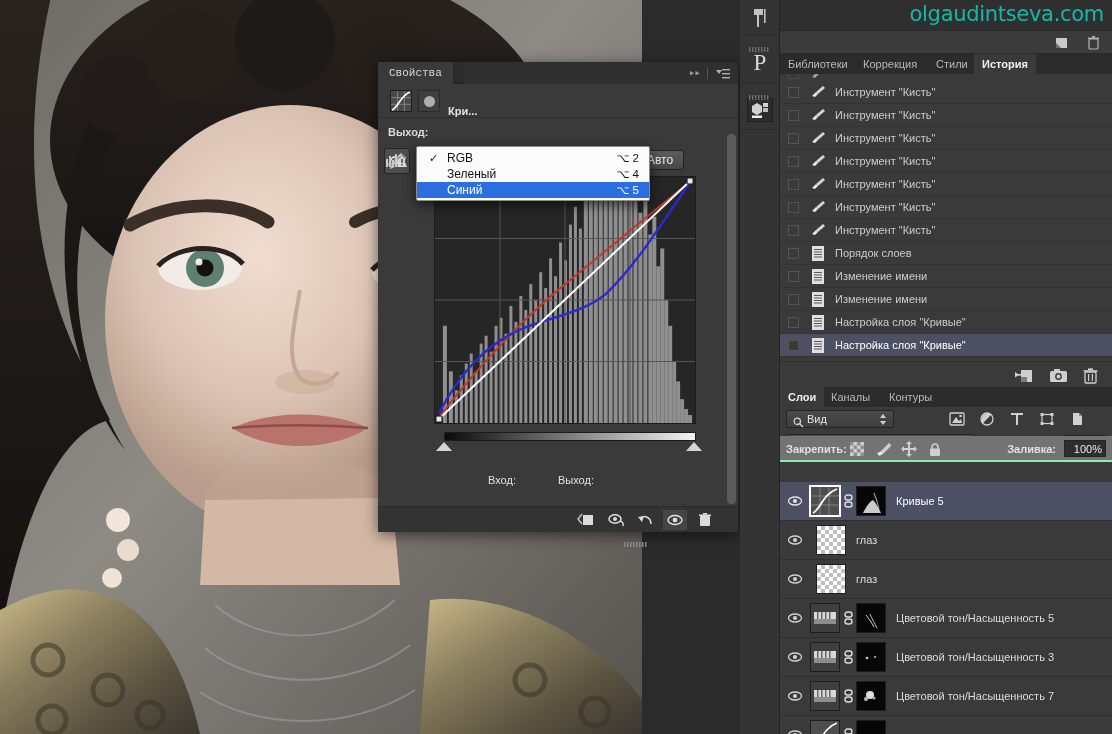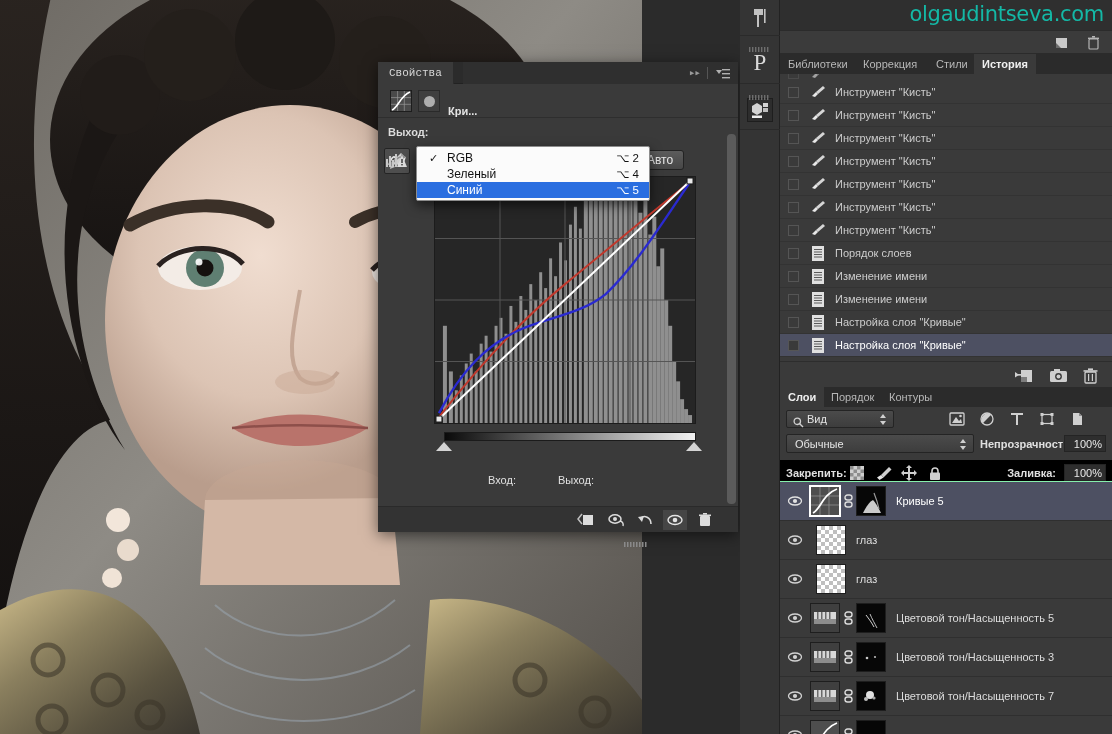--- a/index.html
+++ b/index.html
@@ -269,22 +269,22 @@
   }
   .blend-select .val { position:absolute; left:8px; top:3px; font-size:11px; color:#e6e6e6; }
   .opacity-lbl { position:absolute; left:200px; top:6px; font-size:11px; color:#e0e0e0; font-weight:bold;}
   .opacity-val {
     position:absolute; right:6px; top:3px; width:42px;height:17px;
     background:#2e2e2e; border:1px solid #242424;
     font-size:11px;color:#e8e8e8; text-align:right; line-height:16px; padding-right:3px;
   }
 
   .lock-row {
-    position:absolute; left:0; top:460px; width:332px; height:26px;
-    background:#000000; border-bottom:5px solid #86efac;
+    position:absolute; left:0; top:436px; width:332px; height:26px;
+    background:#737373; border-bottom:2px solid #86efac;
   }
   .lock-lbl { position:absolute; left:6px; top:7px; font-size:11px; color:#e0e0e0; font-weight:bold; }
   .lock-ico { position:absolute; top:5px; width:18px;height:16px;display:flex;align-items:center;justify-content:center;}
   .fill-lbl { position:absolute; right:56px; top:7px; font-size:11px; color:#e0e0e0; font-weight:bold;}
   .fill-val {
     position:absolute; right:6px; top:4px; width:42px;height:17px;
     background:#2e2e2e; border:1px solid #242424;
     font-size:11px;color:#e8e8e8; text-align:right; line-height:16px; padding-right:3px;
   }
 
@@ -940,21 +940,21 @@
             <g fill="#cfcfcf">
               <rect x="6" y="6" width="1.2" height="7"></rect>
               <rect x="9.8" y="6" width="1.2" height="7"></rect>
             </g>
           </svg>
     </div>
   </div>
 
   <div class="layers-tabs">
     <div class="htab active" style="left:0">Слои</div>
-    <div class="htab" style="left:43px">Порядок</div>
+    <div class="htab" style="left:43px">Каналы</div>
     <div class="htab" style="left:101px">Контуры</div>
   </div>
 
   <div class="layers-filter">
     <div class="lf-select">
       <span class="lf-mag">
         <svg width="11" height="11" viewBox="0 0 11 11">
               <circle cx="4.3" cy="4.3" r="3.2" fill="none" stroke="#d0d0d0" stroke-width="1.3"></circle>
               <line x1="6.7" y1="6.7" x2="10" y2="10" stroke="#d0d0d0" stroke-width="1.4"></line>
             </svg>

